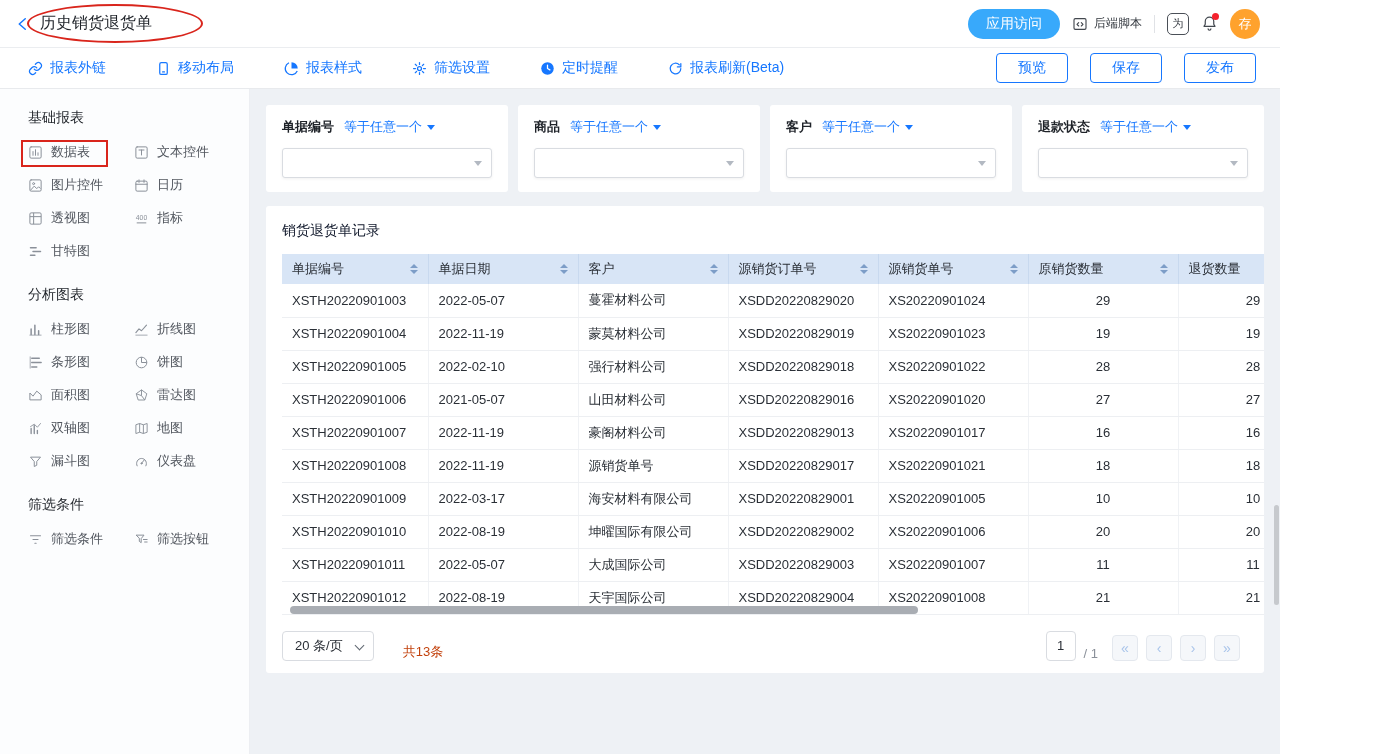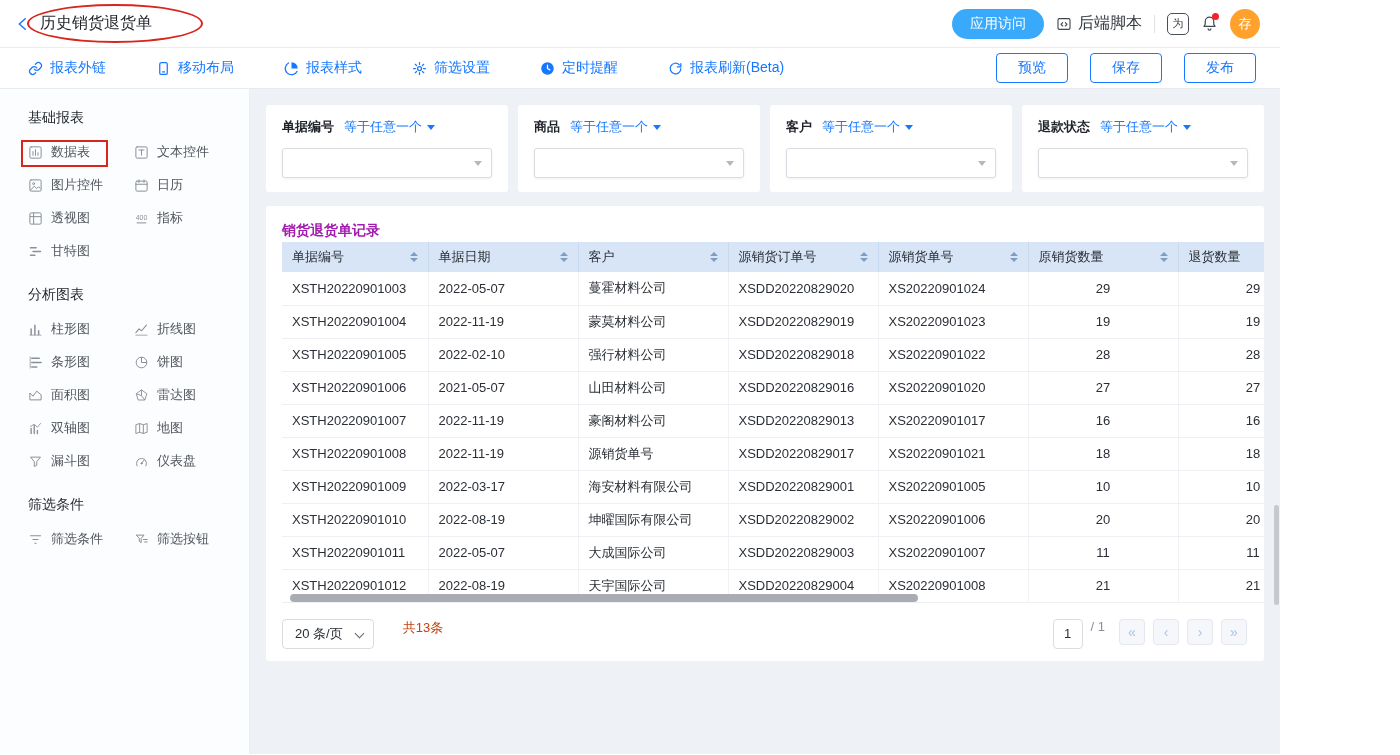--- a/index.html
+++ b/index.html
@@ -6,21 +6,21 @@
 html,body{width:1400px;height:755px}
 body{font-family:"Liberation Sans","DejaVu Sans",sans-serif;background:#fff;color:#262626}
 .page{position:relative;width:1280px;height:755px;overflow:hidden;background:#fff}
 
 .topbar{height:48px;display:flex;align-items:center;padding:0 20px 0 14px;background:#fff;border-bottom:1px solid #ebedf0}
 .back-btn{display:flex;align-items:center;cursor:pointer}
 .page-title{margin-left:8px;font-size:16px;color:#1f2329}
 .topbar-spacer{flex:1}
 .topbar-right{display:flex;align-items:center;gap:12px}
 .pill-btn{background:#38a9fb;color:#fff;font-size:14px;height:30px;padding:0 18px;border-radius:16px;display:flex;align-items:center;cursor:pointer}
-.backend{display:flex;align-items:center;gap:6px;font-size:16px;color:#33383f;cursor:pointer}
+.backend{display:flex;align-items:center;gap:6px;font-size:12px;color:#33383f;cursor:pointer}
 .top-divider{width:1px;height:18px;background:#e0e2e6}
 .lang-box{width:22px;height:22px;border:1.5px solid #4a4f57;border-radius:5px;display:flex;align-items:center;justify-content:center;font-size:11px;color:#33383f;cursor:pointer}
 .bell-wrap{position:relative;cursor:pointer;display:flex}
 .bell-dot{position:absolute;top:-2px;right:-1px;width:7px;height:7px;border-radius:50%;background:#f5222d}
 .avatar{width:30px;height:30px;border-radius:50%;background:#ffa22d;color:#fff;font-size:13px;display:flex;align-items:center;justify-content:center;cursor:pointer}
 
 .toolbar{height:41px;display:flex;align-items:center;background:#fff;border-bottom:1px solid #e8eaed;padding:0 24px 0 28px}
 .tool-items{display:flex;align-items:center;gap:50px}
 .tool-item{display:flex;align-items:center;gap:7px;color:#1677ff;font-size:14px;cursor:pointer}
 .toolbar-spacer{flex:1}
@@ -38,34 +38,34 @@
 .filters{display:flex;gap:10px;margin-bottom:14px}
 .filter-card{flex:1;background:#fff;border-radius:3px;padding:13px 16px 14px}
 .filter-head{display:flex;align-items:center;gap:10px}
 .filter-field{font-size:13px;font-weight:600;color:#1f2329}
 .filter-op{display:flex;align-items:center;gap:5px;font-size:13px;color:#1677ff;cursor:pointer}
 .caret-blue{width:0;height:0;border-left:4px solid transparent;border-right:4px solid transparent;border-top:5px solid #1677ff}
 .filter-select{position:relative;margin-top:12px;height:30px;border:1px solid #d9dce1;border-radius:3px;background:#fff;box-shadow:0 1px 3px rgba(0,0,0,.06);cursor:pointer;font-size:13px;color:#595959;display:flex;align-items:center;padding:0 24px 0 10px}
 .caret-gray{position:absolute;right:9px;top:12px;width:0;height:0;border-left:4px solid transparent;border-right:4px solid transparent;border-top:5px solid #b3b9c2}
 
 .table-card{background:#fff;border-radius:3px;padding:16px 0 12px 16px;position:relative}
-.table-title{font-size:14px;font-weight:700;color:#a21caf;margin-bottom:2px}
+.table-title{font-size:14px;font-weight:400;color:#0f172a;margin-bottom:14px}
 .table-wrap{position:relative;overflow:hidden}
 table.data{border-collapse:collapse;table-layout:fixed;width:1166px}
 .data th{height:30px;background:#d8e5f6;font-weight:400;font-size:13px;color:#2a2f36;padding:0 10px;border-right:1px solid #c8d9ef;text-align:left}
 .th-inner{display:flex;align-items:center;justify-content:space-between}
 .sort{display:inline-flex;flex-direction:column;gap:2px;cursor:pointer}
 .tri{width:0;height:0;border-left:4px solid transparent;border-right:4px solid transparent}
 .tri.up{border-bottom:4px solid #7d9dc7}
 .tri.dn{border-top:4px solid #7d9dc7}
 .data td{height:33px;font-size:13px;color:#2a2f36;padding:0 10px;border-bottom:1px solid #edeff2;border-right:1px solid #f0f2f5;background:#fff;overflow:hidden;white-space:nowrap}
 .data td.num{text-align:center}
 .hscrollbar{position:absolute;left:8px;bottom:1px;width:628px;height:8px;border-radius:4px;background:#a9adb3;cursor:pointer}
 
-.table-footer{display:flex;align-items:flex-start;margin-top:16px;padding-right:17px;height:30px}
+.table-footer{display:flex;align-items:flex-end;margin-top:16px;padding-right:24px;height:30px}
 .pagesize{position:relative;display:flex;align-items:center;height:30px;border:1px solid #d9dce1;border-radius:4px;padding:0 30px 0 12px;font-size:13px;color:#2a2f36;cursor:pointer;background:#fff}
 .chev{position:absolute;right:10px;top:10px;width:7px;height:7px;border-right:1.4px solid #5f6670;border-bottom:1.4px solid #5f6670;transform:rotate(45deg)}
 .total-label{margin-left:29px;font-size:13px;color:#c2410c}
 .footer-spacer{flex:1}
 .page-box{width:30px;height:30px;border:1px solid #d9dce1;border-radius:4px;display:flex;align-items:center;justify-content:center;font-size:13px;color:#2a2f36;cursor:pointer;background:#fff}
 .page-total{margin:0 14px 0 8px;font-size:13px;color:#8a9099}
 .pager{display:flex;gap:8px}
 .pager-btn{width:26px;height:26px;background:#f5f7fa;border:1px solid #e4e8ee;border-radius:4px;color:#a9c4ea;font-size:14px;line-height:1;display:flex;align-items:center;justify-content:center;cursor:pointer}
 
 .annotation-ellipse{position:absolute;left:27px;top:4px;width:176px;height:39px;border:2.5px solid #d9251c;border-radius:50%;pointer-events:none}

